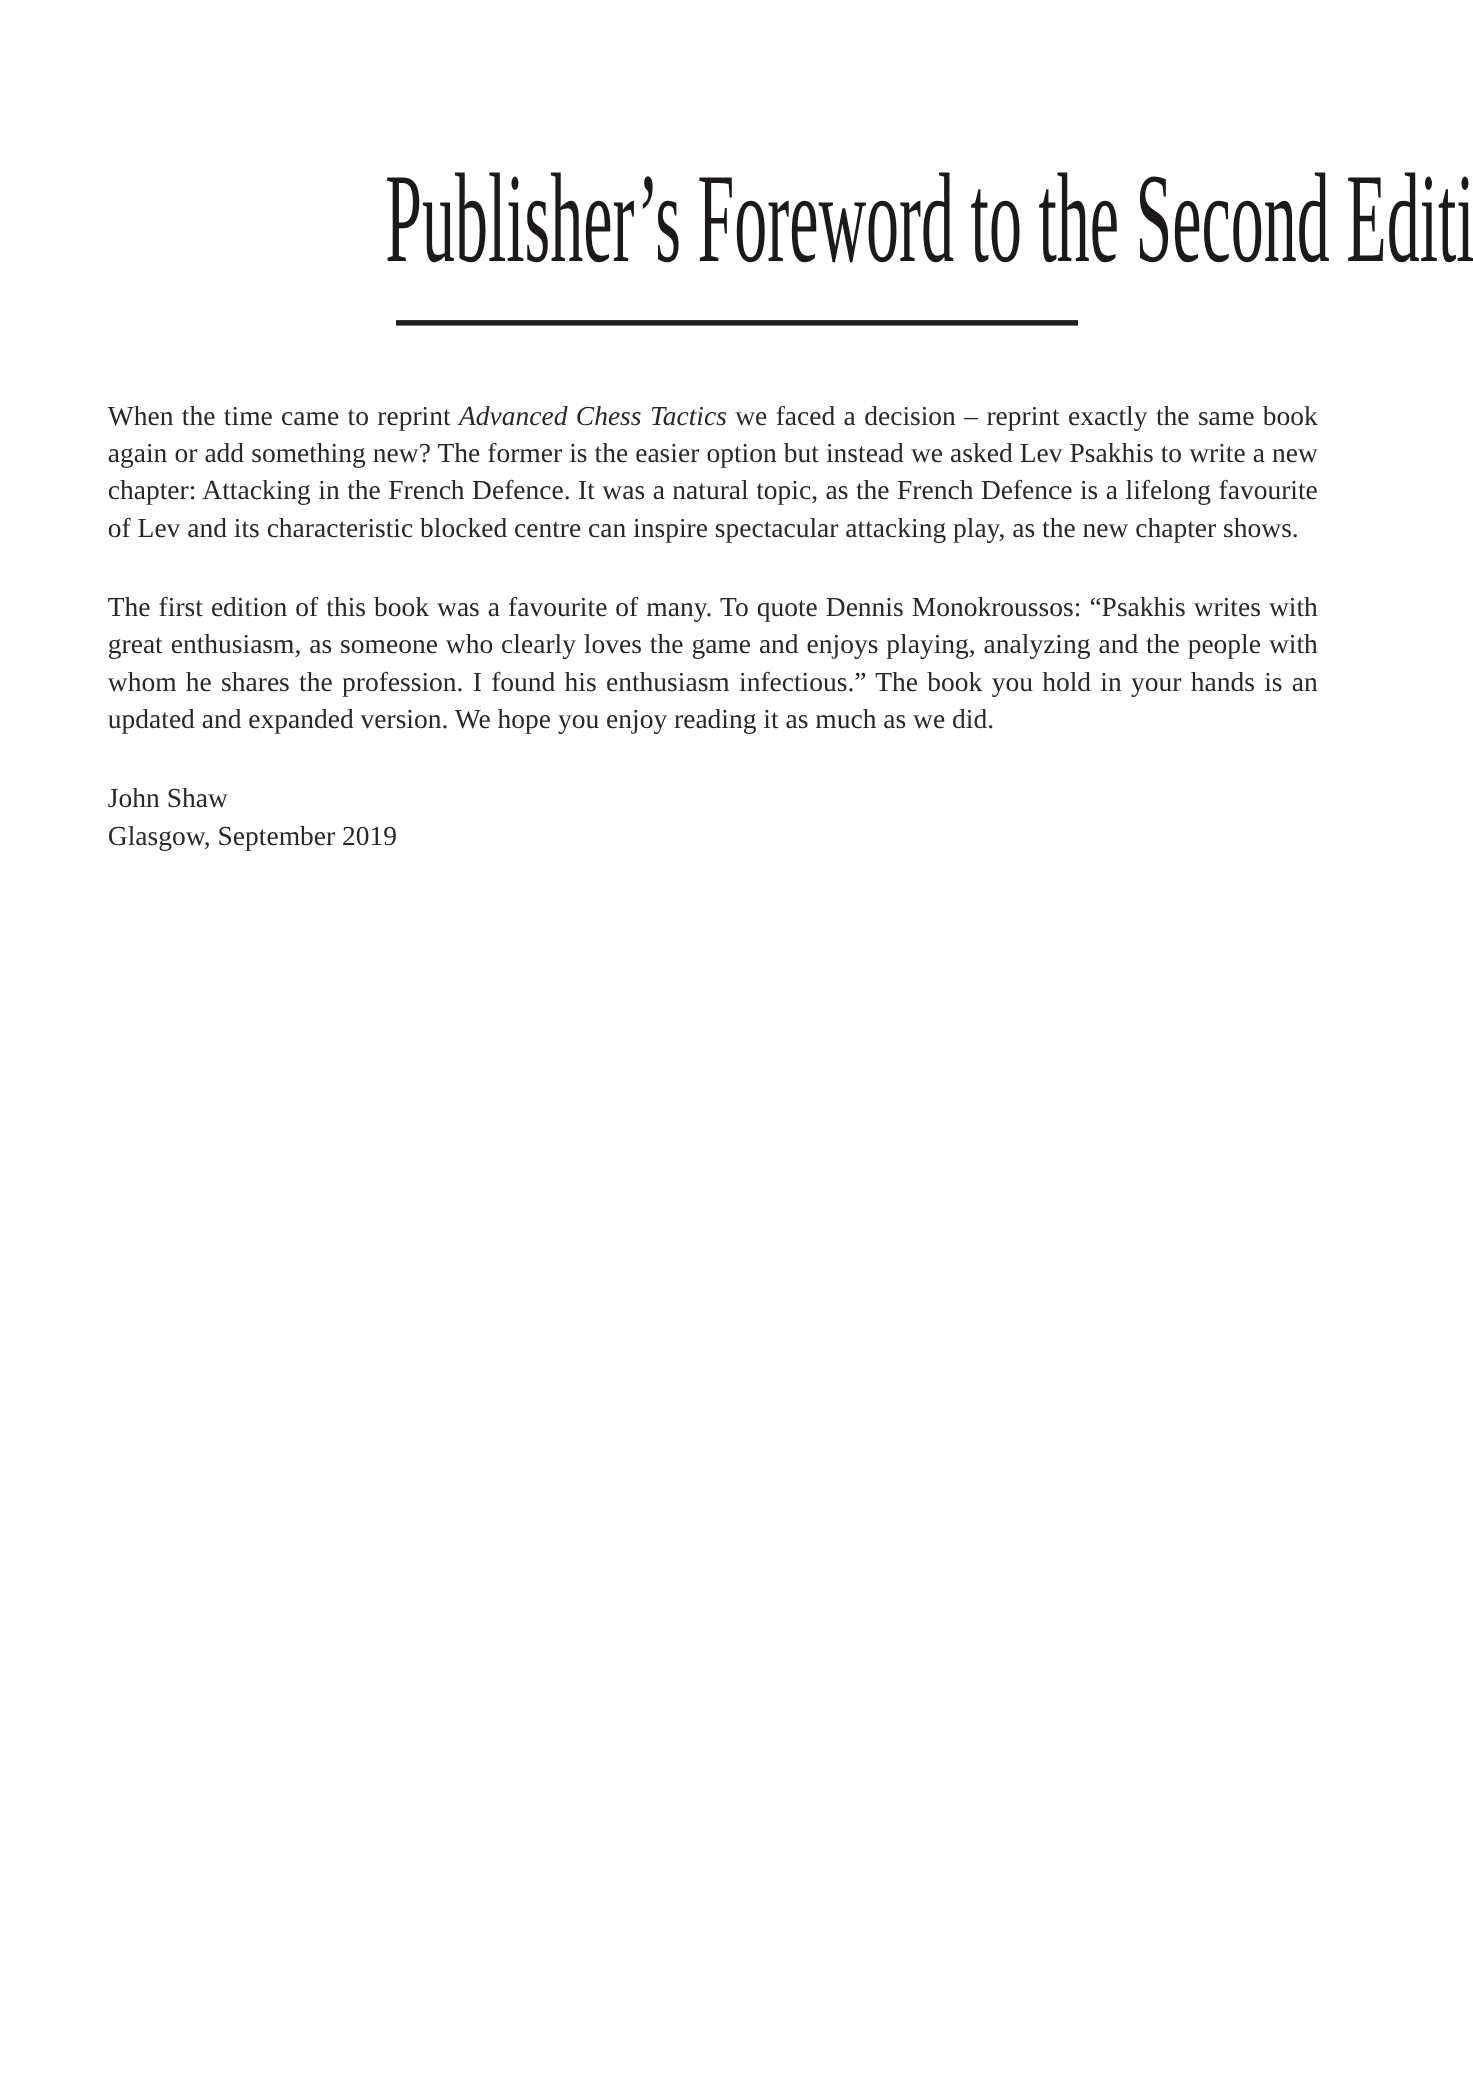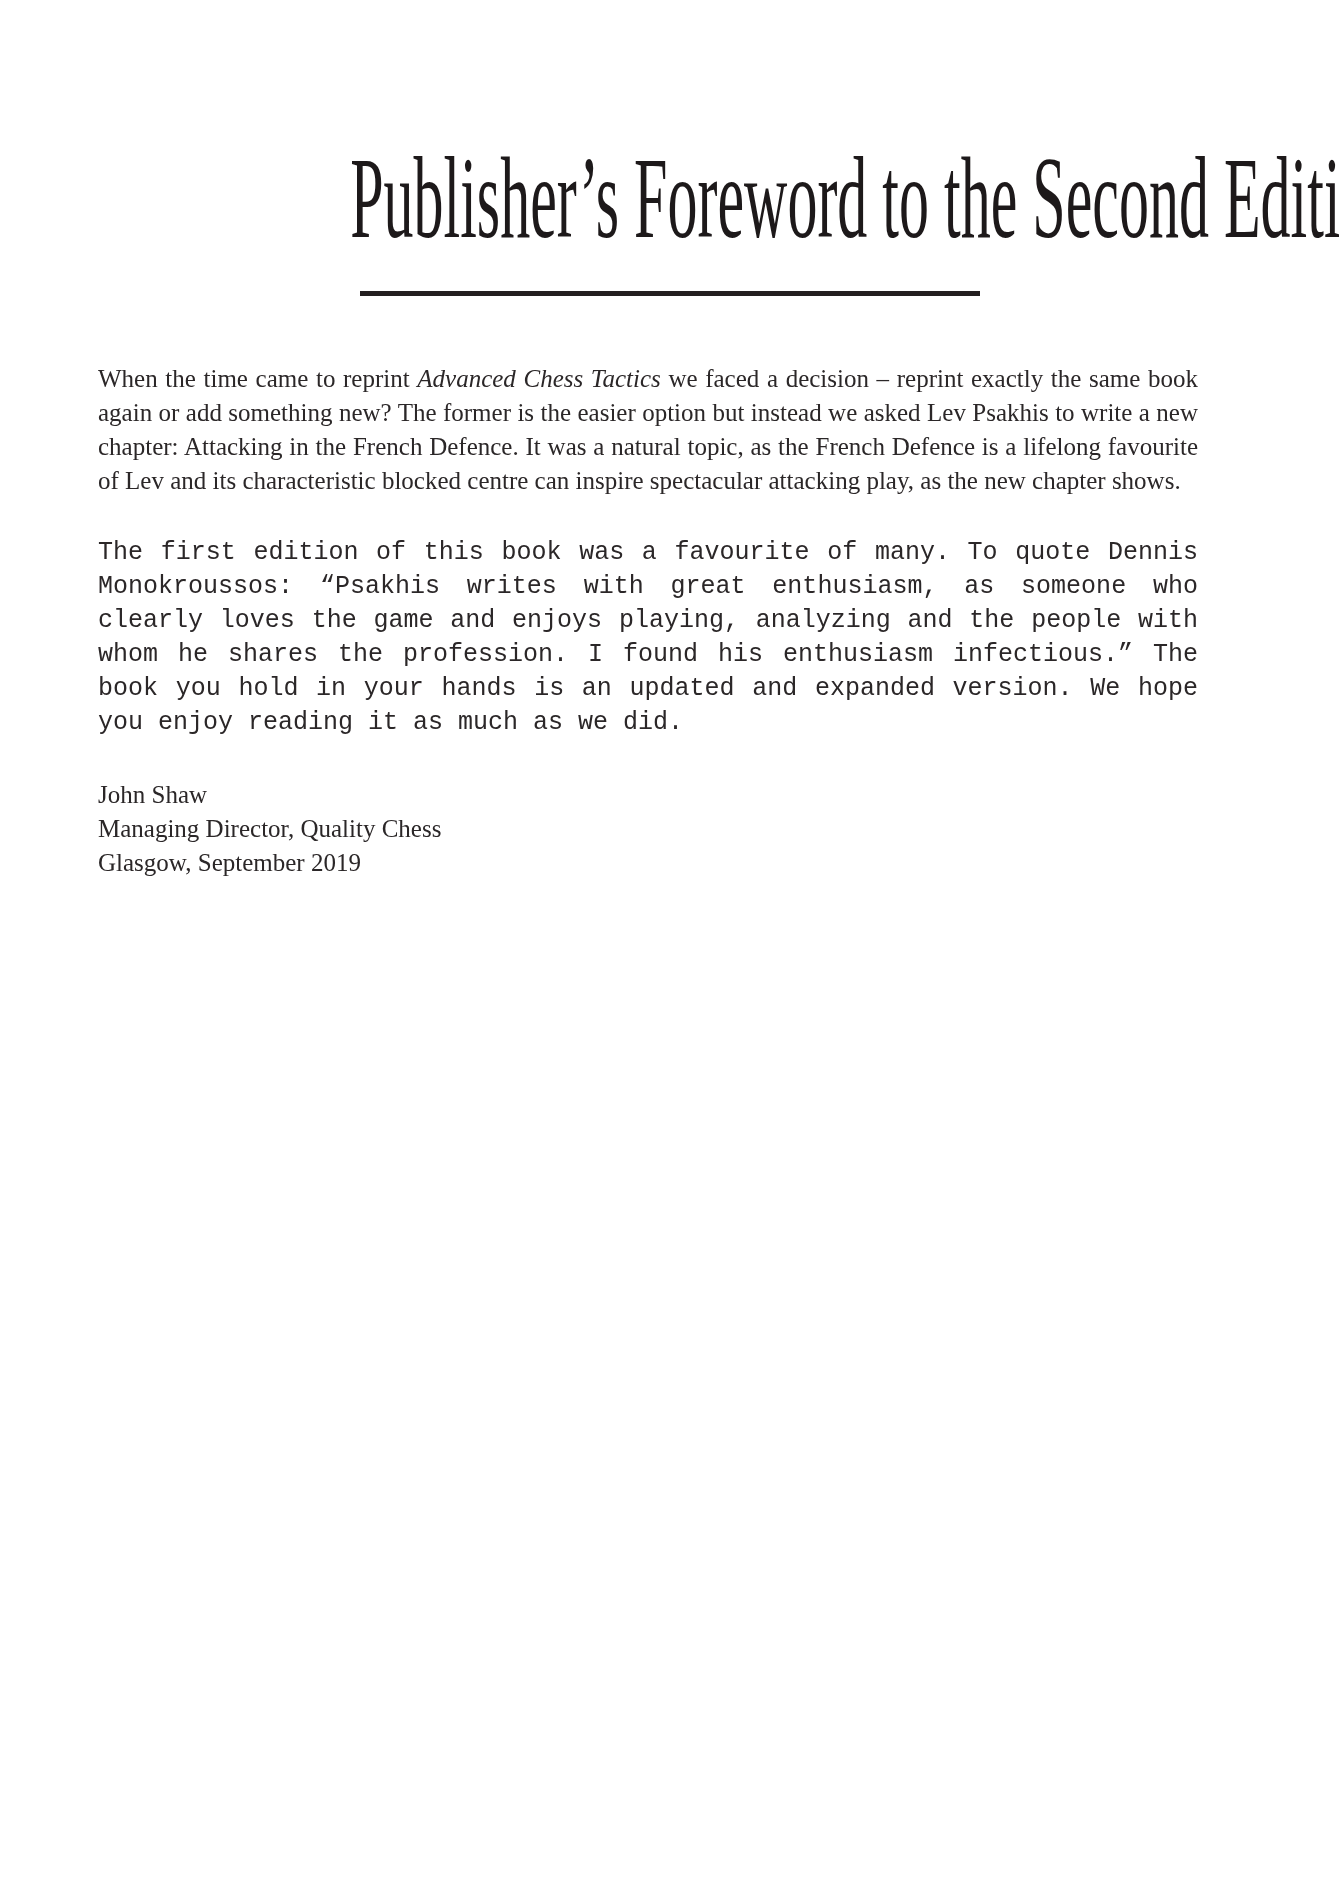--- a/index.html
+++ b/index.html
@@ -38,38 +38,37 @@
     margin-left: 98px;
     width: 1100px;
     font-size: 25px;
     line-height: 34px;
   }
   .para {
     text-align: justify;
     text-justify: inter-word;
   }
   .para em { font-style: italic; font-family: Liberation Serif, serif; }
-  .para-gap { margin-top: 38px; font-family: Liberation Mono, monospace; }
+  .para-gap { margin-top: 38px; }
   .signature { margin-top: 38px; }
 </style>
 </head>
 <body>
 
 <div class="page">
 
   <h1 class="title"><span class="title-inner">Publisher’s Foreword to the Second Edition</span></h1>
 
   <div class="rule"></div>
 
   <div class="content">
 
     <p class="para"><span>When the time came to reprint </span><em>Advanced Chess Tactics</em><span> we faced a decision – reprint exactly the same book again or add something new? The former is the easier option but instead we asked Lev Psakhis to write a new chapter: Attacking in the French Defence. It was a natural topic, as the French Defence is a lifelong favourite of Lev and its characteristic blocked centre can inspire spectacular attacking play, as the new chapter shows.</span></p>
 
     <p class="para para-gap">The first edition of this book was a favourite of many. To quote Dennis Monokroussos: “Psakhis writes with great enthusiasm, as someone who clearly loves the game and enjoys playing, analyzing and the people with whom he shares the profession. I found his enthusiasm infectious.” The book you hold in your hands is an updated and expanded version. We hope you enjoy reading it as much as we did.</p>
 
     <div class="signature">
       <div>John Shaw</div>
-      <div>Managing Director, Quality Chess</div>
       <div>Glasgow, September 2019</div>
     </div>
 
   </div>
 </div>
 
 </body></html>

